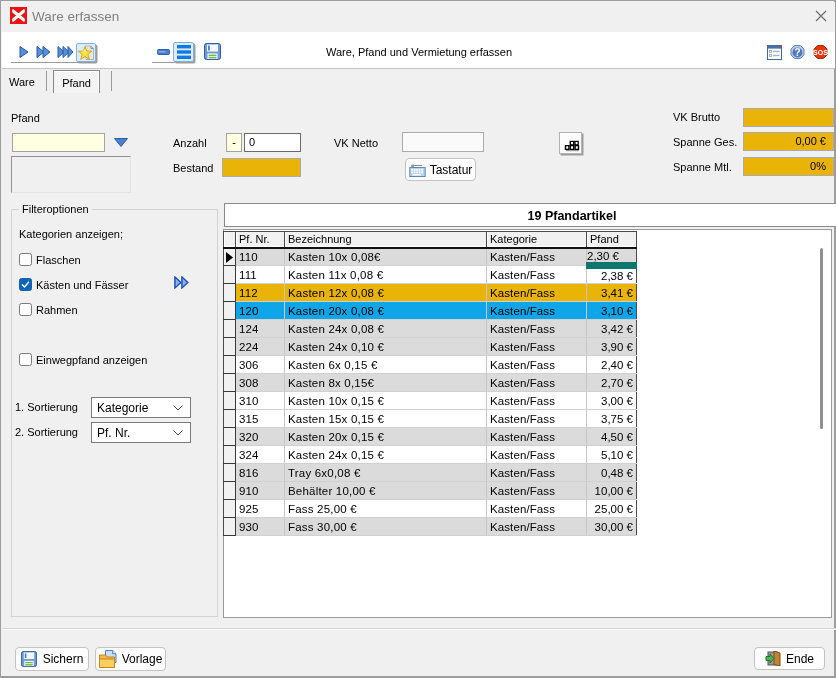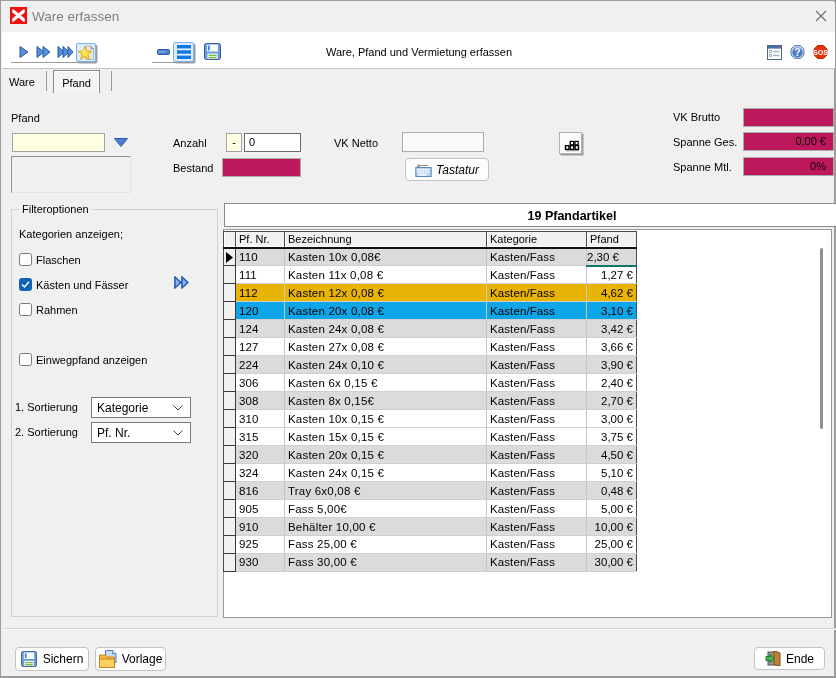--- a/index.html
+++ b/index.html
@@ -18,21 +18,21 @@
   .tb-line2{left:151px;top:61px;width:42px;height:1px;background:#9a9a9a;}
   .tb-title{left:0;top:45px;width:836px;text-align:center;font-size:11px;}
   .hl-btn{box-sizing:border-box;background:#ddecfb;border:1px solid #7eb2e6;border-radius:2px;box-shadow:1.5px 1.5px 0 #9d9d9d;}
   .tab-ware{left:8px;top:75px;}
   .tab-sep1{left:45px;top:70px;width:1px;height:20px;background:#9a9a9a;}
   .tab-pfand{left:52px;top:69px;width:47px;height:23px;background:#f4f4f4;border:1px solid #898989;border-bottom:none;box-sizing:border-box;text-align:center;padding-top:6px;box-shadow:inset -1px 1px 0 #fff;}
   .tab-sep2{left:110px;top:70px;width:1px;height:20px;background:#9a9a9a;}
   
   label{position:absolute;font-size:11px;}
   .ybox{background:#ffffe1;border:1px solid #a3a3a3;box-sizing:border-box;}
-  .gbox{background:#be185d;border:1px solid #ababab;box-sizing:border-box;}
+  .gbox{background:#eab308;border:1px solid #ababab;box-sizing:border-box;}
   .wbox{background:#fff;border:1px solid #6b6b6b;box-sizing:border-box;}
   .sunk{border:1px solid #919191;border-bottom-color:#e3e3e3;border-right-color:#e3e3e3;box-sizing:border-box;}
   .btn{position:absolute;background:#fdfdfd;border:1px solid #c3c3c3;border-radius:4px;box-sizing:border-box;display:flex;align-items:center;justify-content:center;font-size:12px;}
   
   .groupbox{left:10px;top:208px;width:207px;height:408px;border:1px solid #d2d2d2;box-sizing:border-box;}
   .grouptitle{left:18px;top:202px;background:#f0f0f0;padding:0 3px;font-size:11px;}
   .cb{position:absolute;width:13px;height:13px;background:#fff;border:1px solid #7a7a7a;border-radius:2.5px;box-sizing:border-box;}
   .cb.checked{background:#0f64b5;border-color:#0f64b5;}
   .combo{position:absolute;background:#fff;border:1px solid #7a7a7a;box-sizing:border-box;font-size:12px;}
   
@@ -173,21 +173,21 @@
       </g>
       <g fill="#fff">
         <rect x="11" y="9" width="2" height="2.2"></rect>
           <rect x="15.6" y="9" width="2" height="2.2"></rect>
         <rect x="6.2" y="13.3" width="2" height="2.4"></rect>
           <rect x="11" y="13.3" width="2" height="2.4"></rect>
           <rect x="15.8" y="13.3" width="2" height="2.4"></rect>
       </g>
     </svg>
   </div>
-  <div class="btn" style="left:404px;top:157px;width:84px;height:23px;font-style:italic;">
+  <div class="btn" style="left:404px;top:157px;width:71px;height:23px;">
     <svg width="17" height="14" viewBox="0 0 17 14" style="margin-right:4px;">
       <path d="M3 4 L3 2.5 L13 2.5" fill="none" stroke="#8a8a8a" stroke-width="1.2"></path>
       <rect x="2.5" y="1.5" width="2.5" height="2.5" fill="#9a9a9a"></rect>
       <rect x="0.8" y="4.5" width="15.4" height="9" fill="#b8d4f0" stroke="#5b87ba"></rect>
       <g fill="#fff">
         <rect x="2.2" y="6" width="1.7" height="1.7"></rect>
           <rect x="4.7" y="6" width="1.7" height="1.7"></rect>
           <rect x="7.2" y="6" width="1.7" height="1.7"></rect>
           <rect x="9.7" y="6" width="1.7" height="1.7"></rect>
           <rect x="12.2" y="6" width="1.7" height="1.7"></rect>
@@ -264,57 +264,50 @@
           </tr>
           <tr style="height:17.98px;background:#dbdbdb;">
             <td style="background:#f1f1f1;border-left:1px solid #4a4a4a;border-right:1.5px solid #3a3a3a;border-bottom:1px solid #3a3a3a;padding:0;">
               <svg width="9" height="11" viewBox="0 0 9 11" style="margin-left:1px;">
                 <path d="M1 0 L8 5.5 L1 11 Z" fill="#000"></path>
               </svg>
             </td>
             <td style="border-right:1px solid #c6c6c6;border-bottom:1px solid #d0d0d0;">110</td>
             <td style="border-right:1px solid #c6c6c6;border-bottom:1px solid #d0d0d0;letter-spacing:0.2px;">Kasten 10x 0,08€</td>
             <td style="border-right:1px solid #c6c6c6;border-bottom:1px solid #d0d0d0;">Kasten/Fass</td>
-            <td style="border-right:1px solid #4a4a4a;border-bottom:2px solid #0f766e;text-align:left;padding:0 17px 0 0;letter-spacing:0;">2,30 €</td>
+            <td style="border-right:1px solid #4a4a4a;border-bottom:7px solid #0f766e;text-align:left;padding:0 17px 0 0;letter-spacing:0;">2,30 €</td>
           </tr>
           <tr style="height:17.98px;background:#ffffff;">
             <td style="background:#f1f1f1;border-left:1px solid #4a4a4a;border-right:1.5px solid #3a3a3a;border-bottom:1px solid #3a3a3a;padding:0;"></td>
             <td style="border-right:1px solid #c6c6c6;border-bottom:1px solid #d0d0d0;">111</td>
             <td style="border-right:1px solid #c6c6c6;border-bottom:1px solid #d0d0d0;letter-spacing:0.2px;">Kasten 11x 0,08 €</td>
             <td style="border-right:1px solid #c6c6c6;border-bottom:1px solid #d0d0d0;">Kasten/Fass</td>
-            <td style="border-right:1px solid #4a4a4a;border-bottom:1px solid #d0d0d0;text-align:right;padding:0 3px 0 0;letter-spacing:0;">1,27 €</td>
+            <td style="border-right:1px solid #4a4a4a;border-bottom:1px solid #d0d0d0;text-align:right;padding:0 3px 0 0;letter-spacing:0;">2,38 €</td>
           </tr>
           <tr style="height:17.98px;background:#eab308;">
             <td style="background:#f1f1f1;border-left:1px solid #4a4a4a;border-right:1.5px solid #3a3a3a;border-bottom:1px solid #3a3a3a;padding:0;"></td>
             <td style="border-right:1px solid #c6c6c6;border-bottom:1px solid #d0d0d0;">112</td>
             <td style="border-right:1px solid #c6c6c6;border-bottom:1px solid #d0d0d0;letter-spacing:0.2px;">Kasten 12x 0,08 €</td>
             <td style="border-right:1px solid #c6c6c6;border-bottom:1px solid #d0d0d0;">Kasten/Fass</td>
-            <td style="border-right:1px solid #4a4a4a;border-bottom:1px solid #d0d0d0;text-align:right;padding:0 3px 0 0;letter-spacing:0;">4,62 €</td>
+            <td style="border-right:1px solid #4a4a4a;border-bottom:1px solid #d0d0d0;text-align:right;padding:0 3px 0 0;letter-spacing:0;">3,41 €</td>
           </tr>
           <tr style="height:17.98px;background:#0ea5e9;">
             <td style="background:#f1f1f1;border-left:1px solid #4a4a4a;border-right:1.5px solid #3a3a3a;border-bottom:1px solid #3a3a3a;padding:0;"></td>
             <td style="border-right:1px solid #c6c6c6;border-bottom:1px solid #d0d0d0;">120</td>
             <td style="border-right:1px solid #c6c6c6;border-bottom:1px solid #d0d0d0;letter-spacing:0.2px;">Kasten 20x 0,08 €</td>
             <td style="border-right:1px solid #c6c6c6;border-bottom:1px solid #d0d0d0;">Kasten/Fass</td>
             <td style="border-right:1px solid #4a4a4a;border-bottom:1px solid #d0d0d0;text-align:right;padding:0 3px 0 0;letter-spacing:0;">3,10 €</td>
           </tr>
           <tr style="height:17.98px;background:#dbdbdb;">
             <td style="background:#f1f1f1;border-left:1px solid #4a4a4a;border-right:1.5px solid #3a3a3a;border-bottom:1px solid #3a3a3a;padding:0;"></td>
             <td style="border-right:1px solid #c6c6c6;border-bottom:1px solid #d0d0d0;">124</td>
             <td style="border-right:1px solid #c6c6c6;border-bottom:1px solid #d0d0d0;letter-spacing:0.2px;">Kasten 24x 0,08 €</td>
             <td style="border-right:1px solid #c6c6c6;border-bottom:1px solid #d0d0d0;">Kasten/Fass</td>
             <td style="border-right:1px solid #4a4a4a;border-bottom:1px solid #d0d0d0;text-align:right;padding:0 3px 0 0;letter-spacing:0;">3,42 €</td>
           </tr>
-          <tr style="height:17.98px;background:#ffffff;">
-            <td style="background:#f1f1f1;border-left:1px solid #4a4a4a;border-right:1.5px solid #3a3a3a;border-bottom:1px solid #3a3a3a;padding:0;"></td>
-            <td style="border-right:1px solid #c6c6c6;border-bottom:1px solid #d0d0d0;">127</td>
-            <td style="border-right:1px solid #c6c6c6;border-bottom:1px solid #d0d0d0;letter-spacing:0.2px;">Kasten 27x 0,08 €</td>
-            <td style="border-right:1px solid #c6c6c6;border-bottom:1px solid #d0d0d0;">Kasten/Fass</td>
-            <td style="border-right:1px solid #4a4a4a;border-bottom:1px solid #d0d0d0;text-align:right;padding:0 3px 0 0;letter-spacing:0;">3,66 €</td>
-          </tr>
           <tr style="height:17.98px;background:#dbdbdb;">
             <td style="background:#f1f1f1;border-left:1px solid #4a4a4a;border-right:1.5px solid #3a3a3a;border-bottom:1px solid #3a3a3a;padding:0;"></td>
             <td style="border-right:1px solid #c6c6c6;border-bottom:1px solid #d0d0d0;">224</td>
             <td style="border-right:1px solid #c6c6c6;border-bottom:1px solid #d0d0d0;letter-spacing:0.2px;">Kasten 24x 0,10 €</td>
             <td style="border-right:1px solid #c6c6c6;border-bottom:1px solid #d0d0d0;">Kasten/Fass</td>
             <td style="border-right:1px solid #4a4a4a;border-bottom:1px solid #d0d0d0;text-align:right;padding:0 3px 0 0;letter-spacing:0;">3,90 €</td>
           </tr>
           <tr style="height:17.98px;background:#ffffff;">
             <td style="background:#f1f1f1;border-left:1px solid #4a4a4a;border-right:1.5px solid #3a3a3a;border-bottom:1px solid #3a3a3a;padding:0;"></td>
             <td style="border-right:1px solid #c6c6c6;border-bottom:1px solid #d0d0d0;">306</td>
@@ -356,27 +349,20 @@
             <td style="border-right:1px solid #c6c6c6;border-bottom:1px solid #d0d0d0;letter-spacing:0.2px;">Kasten 24x 0,15 €</td>
             <td style="border-right:1px solid #c6c6c6;border-bottom:1px solid #d0d0d0;">Kasten/Fass</td>
             <td style="border-right:1px solid #4a4a4a;border-bottom:1px solid #d0d0d0;text-align:right;padding:0 3px 0 0;letter-spacing:0;">5,10 €</td>
           </tr>
           <tr style="height:17.98px;background:#dbdbdb;">
             <td style="background:#f1f1f1;border-left:1px solid #4a4a4a;border-right:1.5px solid #3a3a3a;border-bottom:1px solid #3a3a3a;padding:0;"></td>
             <td style="border-right:1px solid #c6c6c6;border-bottom:1px solid #d0d0d0;">816</td>
             <td style="border-right:1px solid #c6c6c6;border-bottom:1px solid #d0d0d0;letter-spacing:0.2px;">Tray 6x0,08 €</td>
             <td style="border-right:1px solid #c6c6c6;border-bottom:1px solid #d0d0d0;">Kasten/Fass</td>
             <td style="border-right:1px solid #4a4a4a;border-bottom:1px solid #d0d0d0;text-align:right;padding:0 3px 0 0;letter-spacing:0;">0,48 €</td>
-          </tr>
-          <tr style="height:17.98px;background:#ffffff;">
-            <td style="background:#f1f1f1;border-left:1px solid #4a4a4a;border-right:1.5px solid #3a3a3a;border-bottom:1px solid #3a3a3a;padding:0;"></td>
-            <td style="border-right:1px solid #c6c6c6;border-bottom:1px solid #d0d0d0;">905</td>
-            <td style="border-right:1px solid #c6c6c6;border-bottom:1px solid #d0d0d0;letter-spacing:0.2px;">Fass 5,00€</td>
-            <td style="border-right:1px solid #c6c6c6;border-bottom:1px solid #d0d0d0;">Kasten/Fass</td>
-            <td style="border-right:1px solid #4a4a4a;border-bottom:1px solid #d0d0d0;text-align:right;padding:0 3px 0 0;letter-spacing:0;">5,00 €</td>
           </tr>
           <tr style="height:17.98px;background:#dbdbdb;">
             <td style="background:#f1f1f1;border-left:1px solid #4a4a4a;border-right:1.5px solid #3a3a3a;border-bottom:1px solid #3a3a3a;padding:0;"></td>
             <td style="border-right:1px solid #c6c6c6;border-bottom:1px solid #d0d0d0;">910</td>
             <td style="border-right:1px solid #c6c6c6;border-bottom:1px solid #d0d0d0;letter-spacing:0.2px;">Behälter 10,00 €</td>
             <td style="border-right:1px solid #c6c6c6;border-bottom:1px solid #d0d0d0;">Kasten/Fass</td>
             <td style="border-right:1px solid #4a4a4a;border-bottom:1px solid #d0d0d0;text-align:right;padding:0 3px 0 0;letter-spacing:0;">10,00 €</td>
           </tr>
           <tr style="height:17.98px;background:#ffffff;">
             <td style="background:#f1f1f1;border-left:1px solid #4a4a4a;border-right:1.5px solid #3a3a3a;border-bottom:1px solid #3a3a3a;padding:0;"></td>

